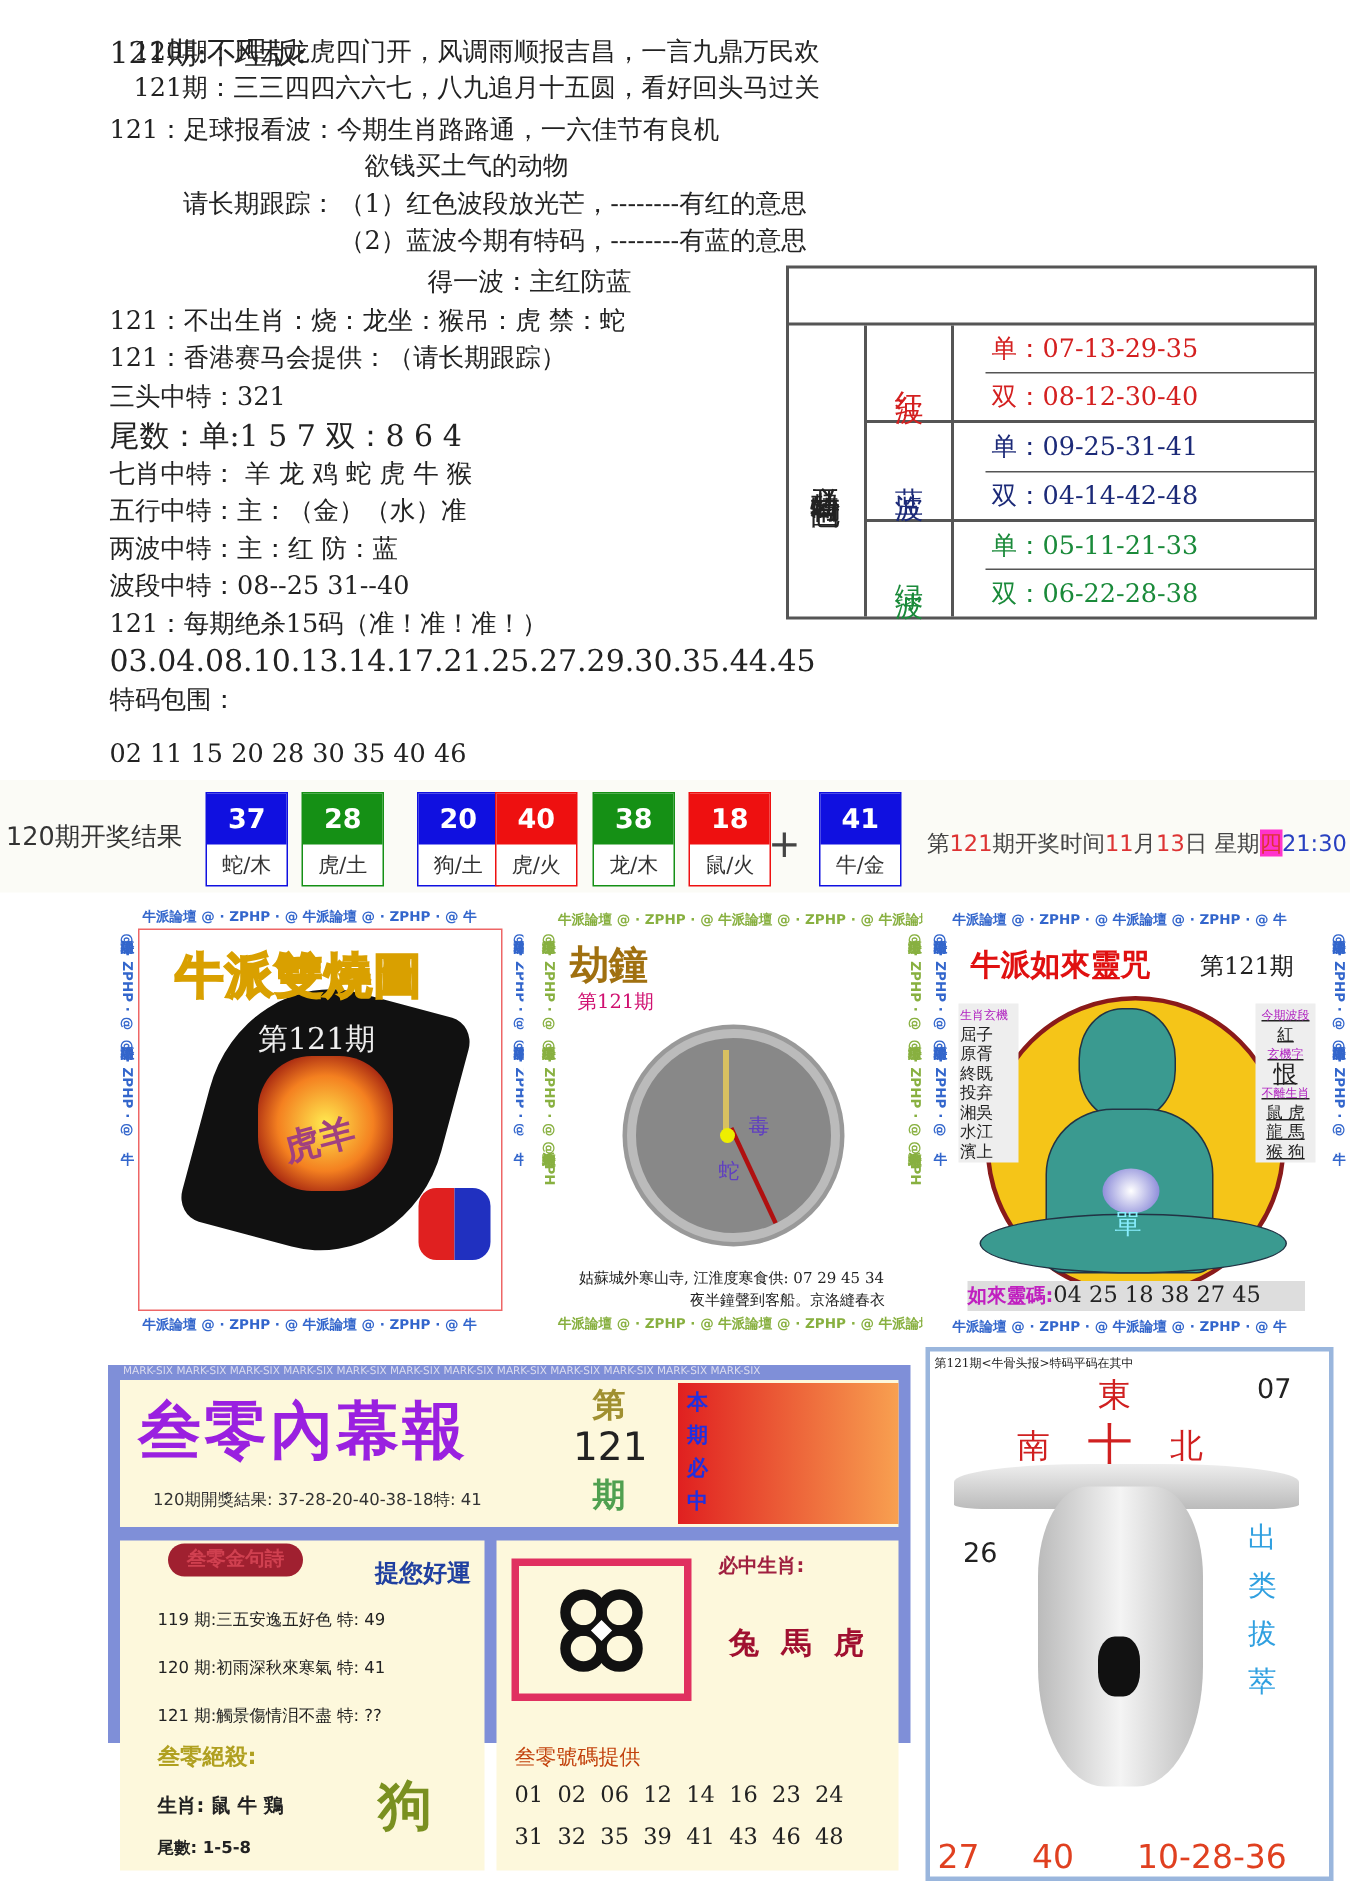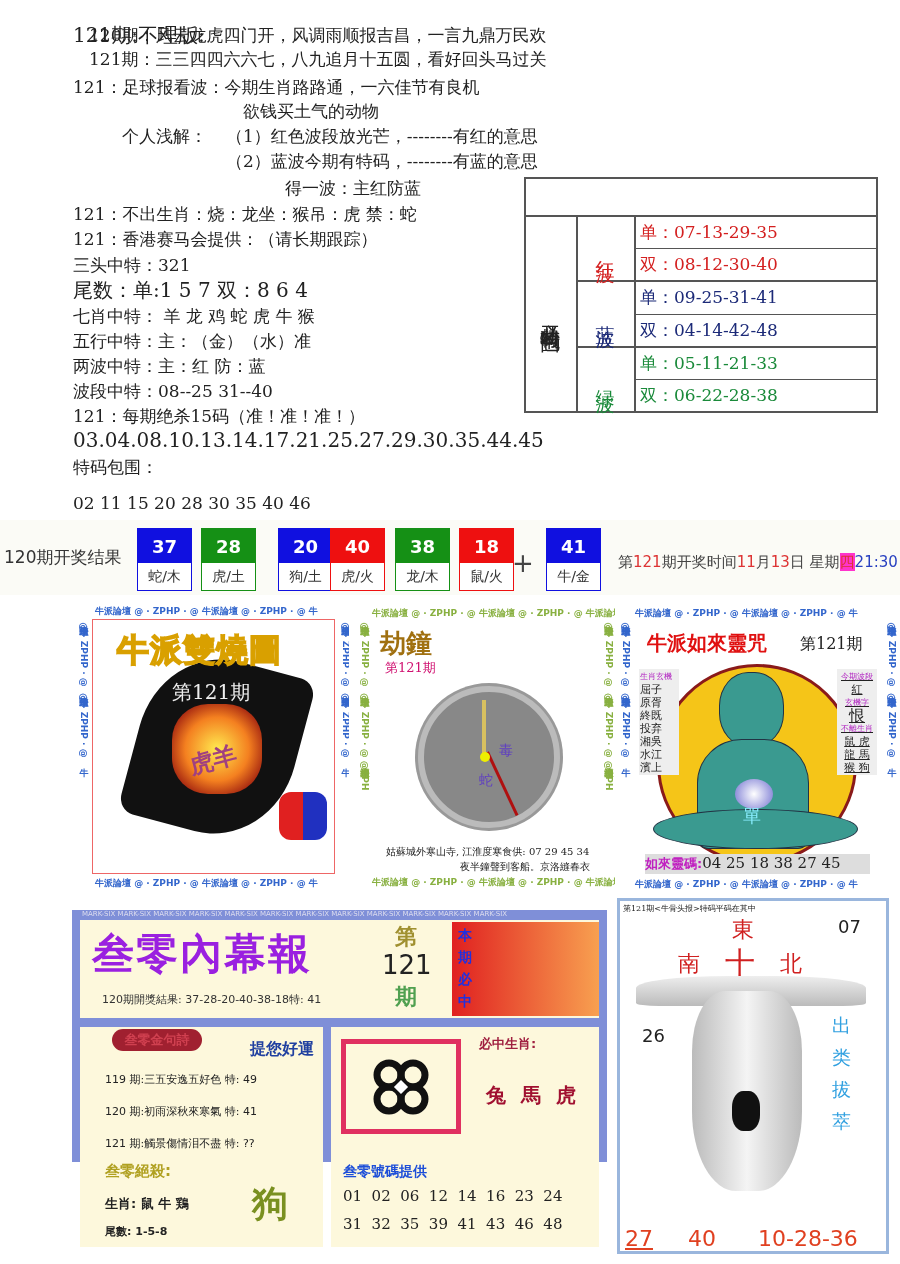--- a/index.html
+++ b/index.html
@@ -10,21 +10,21 @@
   .big { font-size: 20px; }
   
   .wave-table { position: absolute; left: 524px; top: 177px; width: 354px; height: 236px; border: 2px solid #555; }
   .wt-top { height: 38px; border-bottom: 2px solid #555; }
   .wt-body { display: flex; height: 194px; }
   .wt-label { width: 52px; border-right: 2px solid #555; display: flex; align-items: center; justify-content: center; writing-mode: vertical-rl; font-size: 20px; letter-spacing: 2px; }
   .wt-groups { flex: 1; display: flex; flex-direction: column; }
   .wt-group { flex: 1; display: flex; border-bottom: 2px solid #555; }
   .wt-group:last-child { border-bottom: none; }
   .wt-gname { width: 58px; border-right: 2px solid #555; display: flex; align-items: center; justify-content: center; writing-mode: vertical-rl; font-size: 19px; letter-spacing: 4px; }
-  .wt-rows { flex: 1; display: flex; flex-direction: column; }
+  .wt-rows { flex: 1; display: flex; flex-direction: column; margin-left: 21px; }
   .wt-row { flex: 1; border-bottom: 1.5px solid #555; font-size: 17px; padding-left: 4px; display: flex; align-items: center; white-space: nowrap; }
   .wt-row:last-child { border-bottom: none; }
   
   .results { position: absolute; left: 0; top: 520px; width: 900px; height: 75px; background: #fbfbf6; }
   .res-title { position: absolute; left: 4px; top: 26px; font-family: "DejaVu Sans", sans-serif; font-size: 17px; color: #333; }
   .ball { position: absolute; top: 8px; width: 55px; height: 63px; border: 1.5px solid; background: #fff; }
   .ball .num { height: 34px; color: #fff; font-family: "DejaVu Sans", sans-serif; font-weight: bold; font-size: 18px; display: flex; align-items: center; justify-content: center; }
   .ball .zod { height: 27px; font-family: "DejaVu Sans", sans-serif; font-size: 14px; display: flex; align-items: center; justify-content: center; color: #333; }
   .plus { position: absolute; left: 512px; top: 28px; font-size: 26px; font-family: "DejaVu Sans", sans-serif; color: #444; }
   .next-draw { position: absolute; left: 618px; top: 33px; font-family: "DejaVu Sans", sans-serif; font-size: 15px; color: #444; white-space: nowrap; }
@@ -44,21 +44,21 @@
   .skull-panel { position: absolute; left: 617px; top: 898px; width: 272px; height: 356px; border: 3px solid #9ab6dd; background: #fff; }
 </style>
 </head>
 <body>
 
 <div class="line title" style="left:73px;top:1px;margin-top:23px;">121期:不理版:</div>
 <div class="line" style="left:89px;top:24px;">120期：风云龙虎四门开，风调雨顺报吉昌，一言九鼎万民欢</div>
 <div class="line" style="left:89px;top:48px;">121期：三三四四六六七，八九追月十五圆，看好回头马过关</div>
 <div class="line" style="left:73px;top:76px;">121：足球报看波：今期生肖路路通，一六佳节有良机</div>
 <div class="line" style="left:243px;top:100px;">欲钱买土气的动物</div>
-<div class="line" style="left:122px;top:125px;">个人浅解：</div>
+<div class="line" style="left:122px;top:125px;">请长期跟踪：</div>
 <div class="line" style="left:226px;top:125px;">（1）红色波段放光芒，--------有红的意思</div>
 <div class="line" style="left:226px;top:150px;">（2）蓝波今期有特码，--------有蓝的意思</div>
 <div class="line" style="left:285px;top:177px;">得一波：主红防蓝</div>
 
 <div class="line" style="left:73px;top:203px;">121：不出生肖：烧：龙坐：猴吊：虎 禁：蛇</div>
 <div class="line" style="left:73px;top:228px;">121：香港赛马会提供：（请长期跟踪）</div>
 <div class="line" style="left:73px;top:254px;">三头中特：321</div>
 <div class="line big" style="left:73px;top:279px;">尾数：单:1 5 7 双：8 6 4</div>
 <div class="line" style="left:73px;top:305px;">七肖中特： 羊 龙 鸡 蛇 虎 牛 猴</div>
 <div class="line" style="left:73px;top:330px;">五行中特：主：（金）（水）准</div>
@@ -236,35 +236,35 @@
             <circle cx="20" cy="20" r="12"></circle>
             <circle cx="44" cy="20" r="12"></circle>
             <circle cx="20" cy="44" r="12"></circle>
             <circle cx="44" cy="44" r="12"></circle>
           </g>
           <rect x="26" y="26" width="12" height="12" fill="#fff" stroke="#111" stroke-width="2" transform="rotate(45 32 32)"></rect>
         </svg>
     </div>
     <div class="abs sans" style="left:148px;top:8px;font-size:13px;font-weight:bold;color:#a02040;">必中生肖:</div>
     <div class="abs sans" style="left:155px;top:55px;font-size:20px;font-weight:bold;color:#a01030;letter-spacing:4px;">兔 馬 虎</div>
-    <div class="abs sans" style="left:12px;top:136px;font-size:14px;font-weight:bold;color:#1d4ed8;">叁零號碼提供</div>
+    <div class="abs sans" style="left:12px;top:136px;font-size:14px;font-weight:normal;color:#c2410c;">叁零號碼提供</div>
     <div class="abs" style="left:12px;top:160px;font-size:15px;white-space:pre;">01  02  06  12  14  16  23  24</div>
     <div class="abs" style="left:12px;top:188px;font-size:15px;white-space:pre;">31  32  35  39  41  43  46  48</div>
   </div>
 </div>
 
 <div class="skull-panel">
   <div class="abs" style="left:3px;top:2px;font-size:8px;">第121期&lt;牛骨头报&gt;特码平码在其中</div>
   <div class="abs sans" style="left:112px;top:14px;font-size:22px;color:#d02020;">東</div>
   <div class="abs sans" style="left:58px;top:48px;font-size:22px;color:#d02020;">南</div>
   <div class="abs sans" style="left:105px;top:42px;font-size:30px;color:#d02020;">十</div>
   <div class="abs sans" style="left:160px;top:48px;font-size:22px;color:#d02020;">北</div>
   <div class="abs sans" style="left:112px;top:82px;font-size:22px;color:#d02020;">西</div>
   <div class="abs sans" style="left:218px;top:15px;font-size:18px;">07</div>
   <div class="abs sans" style="left:22px;top:124px;font-size:18px;">26</div>
   <div class="abs" style="left:16px;top:75px;width:230px;height:30px;background:linear-gradient(#eee,#bbb);border-radius:40% 40% 10% 10%;"></div>
   <div class="abs" style="left:72px;top:90px;width:110px;height:200px;background:linear-gradient(90deg,#bbb,#f4f4f4,#bbb);border-radius:30% 30% 40% 40%;"></div>
   <div class="abs" style="left:112px;top:190px;width:28px;height:40px;background:#111;border-radius:40%;"></div>
   <div class="abs sans" style="left:212px;top:108px;width:20px;font-size:19px;line-height:32px;color:#30a0e0;">出类拔萃</div>
-  <div class="abs sans" style="left:5px;top:325px;font-size:22px;color:#e04020;text-decoration:underline;">27</div>
+  <div class="abs sans" style="left:5px;top:325px;font-size:22px;color:#e04020;">27</div>
   <div class="abs sans" style="left:68px;top:325px;font-size:22px;color:#e04020;">40</div>
   <div class="abs sans" style="left:138px;top:325px;font-size:22px;color:#e04020;">10-28-36</div>
 </div>
 
 </body></html>

